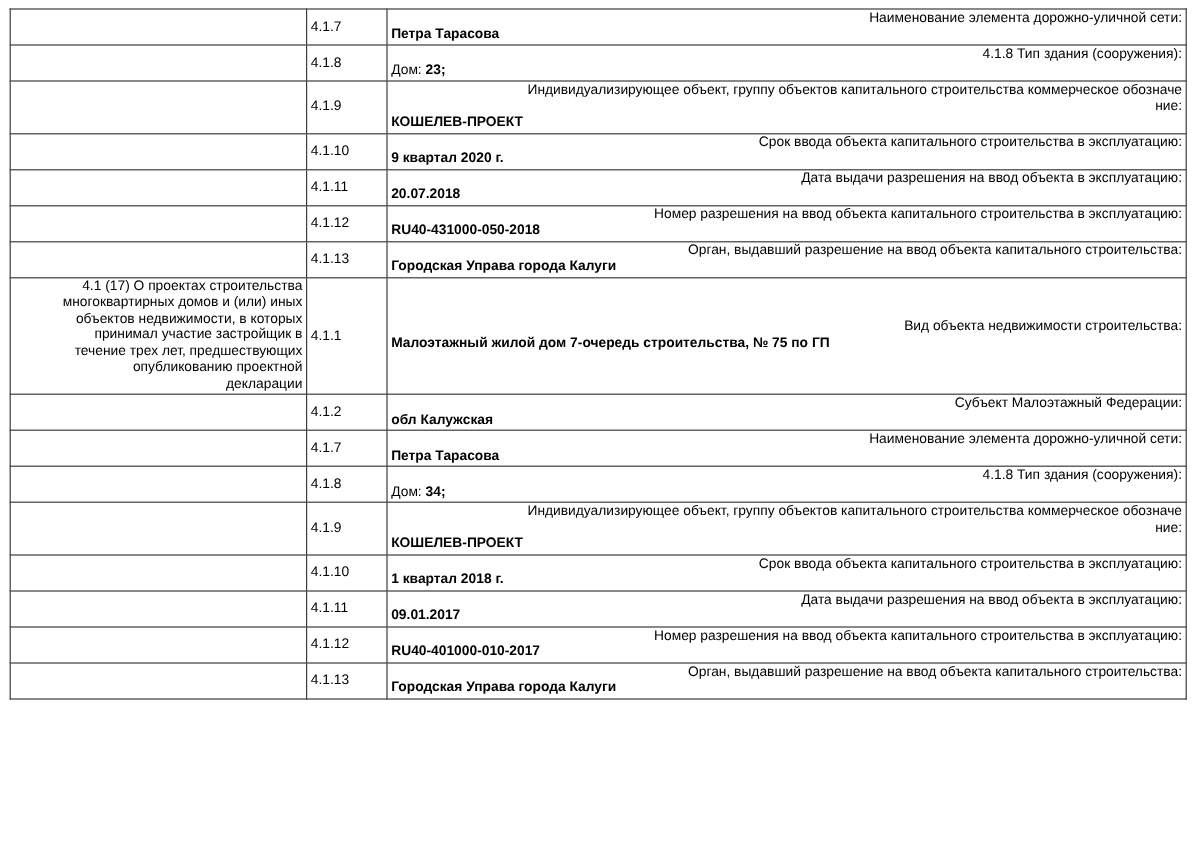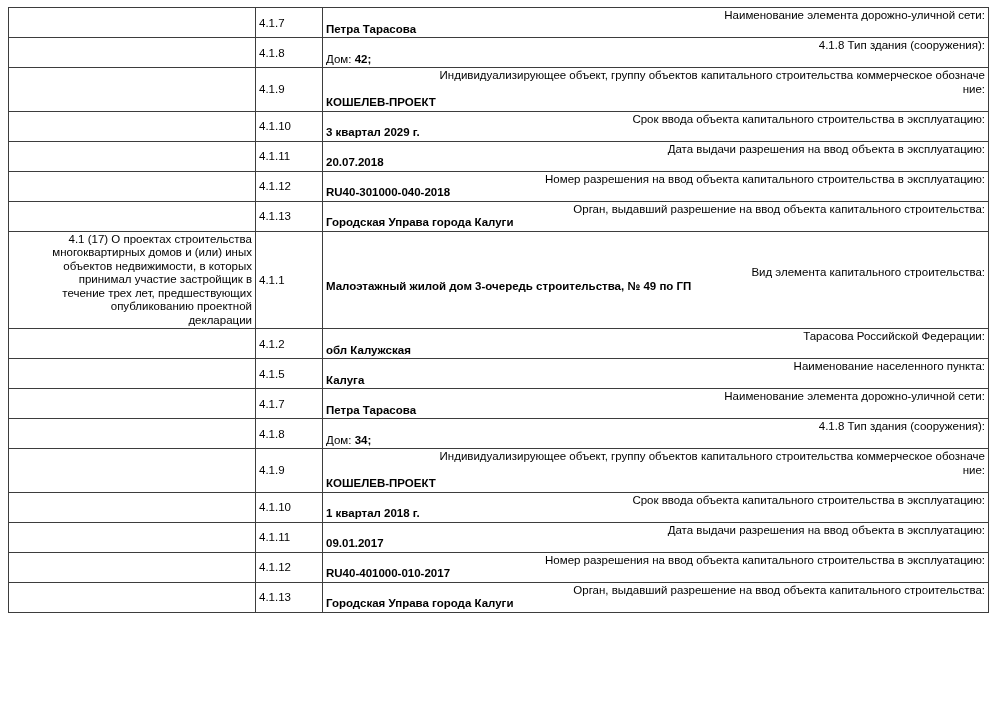--- a/index.html
+++ b/index.html
@@ -73,21 +73,21 @@
   </tr>
         <tr>
     <td class="cell cell-left">
       <div class="section-label"></div>
     </td>
     <td class="cell cell-num">
       <span>4.1.8</span>
     </td>
     <td class="cell cell-text">
       <div class="label-line">4.1.8 Тип здания (сооружения):</div>
-      <div class="value-line"><span>Дом: </span><span class="value-bold">42;</span></div>
+      <div class="value-line"><span>Дом: </span><span class="value-bold">23;</span></div>
     </td>
   </tr>
         <tr>
     <td class="cell cell-left">
       <div class="section-label"></div>
     </td>
     <td class="cell cell-num">
       <span>4.1.9</span>
     </td>
     <td class="cell cell-text">
@@ -98,21 +98,21 @@
   </tr>
         <tr>
     <td class="cell cell-left">
       <div class="section-label"></div>
     </td>
     <td class="cell cell-num">
       <span>4.1.10</span>
     </td>
     <td class="cell cell-text">
       <div class="label-line">Срок ввода объекта капитального строительства в эксплуатацию:</div>
-      <div class="value-line"><span></span><span class="value-bold">3 квартал 2029 г.</span></div>
+      <div class="value-line"><span></span><span class="value-bold">9 квартал 2020 г.</span></div>
     </td>
   </tr>
         <tr>
     <td class="cell cell-left">
       <div class="section-label"></div>
     </td>
     <td class="cell cell-num">
       <span>4.1.11</span>
     </td>
     <td class="cell cell-text">
@@ -122,21 +122,21 @@
   </tr>
         <tr>
     <td class="cell cell-left">
       <div class="section-label"></div>
     </td>
     <td class="cell cell-num">
       <span>4.1.12</span>
     </td>
     <td class="cell cell-text">
       <div class="label-line">Номер разрешения на ввод объекта капитального строительства в эксплуатацию:</div>
-      <div class="value-line"><span></span><span class="value-bold">RU40-301000-040-2018</span></div>
+      <div class="value-line"><span></span><span class="value-bold">RU40-431000-050-2018</span></div>
     </td>
   </tr>
         <tr>
     <td class="cell cell-left">
       <div class="section-label"></div>
     </td>
     <td class="cell cell-num">
       <span>4.1.13</span>
     </td>
     <td class="cell cell-text">
@@ -151,46 +151,34 @@
 объектов недвижимости, в которых
 принимал участие застройщик в
 течение трех лет, предшествующих
 опубликованию проектной
 декларации</div>
     </td>
     <td class="cell cell-num">
       <span>4.1.1</span>
     </td>
     <td class="cell cell-text">
-      <div class="label-line">Вид элемента капитального строительства:</div>
-      <div class="value-line"><span></span><span class="value-bold">Малоэтажный жилой дом 3-очередь строительства, № 49 по ГП</span></div>
+      <div class="label-line">Вид объекта недвижимости строительства:</div>
+      <div class="value-line"><span></span><span class="value-bold">Малоэтажный жилой дом 7-очередь строительства, № 75 по ГП</span></div>
     </td>
   </tr>
         <tr>
     <td class="cell cell-left">
       <div class="section-label"></div>
     </td>
     <td class="cell cell-num">
       <span>4.1.2</span>
     </td>
     <td class="cell cell-text">
-      <div class="label-line">Тарасова Российской Федерации:</div>
+      <div class="label-line">Субъект Малоэтажный Федерации:</div>
       <div class="value-line"><span></span><span class="value-bold">обл Калужская</span></div>
-    </td>
-  </tr>
-        <tr>
-    <td class="cell cell-left">
-      <div class="section-label"></div>
-    </td>
-    <td class="cell cell-num">
-      <span>4.1.5</span>
-    </td>
-    <td class="cell cell-text">
-      <div class="label-line">Наименование населенного пункта:</div>
-      <div class="value-line"><span></span><span class="value-bold">Калуга</span></div>
     </td>
   </tr>
         <tr>
     <td class="cell cell-left">
       <div class="section-label"></div>
     </td>
     <td class="cell cell-num">
       <span>4.1.7</span>
     </td>
     <td class="cell cell-text">

